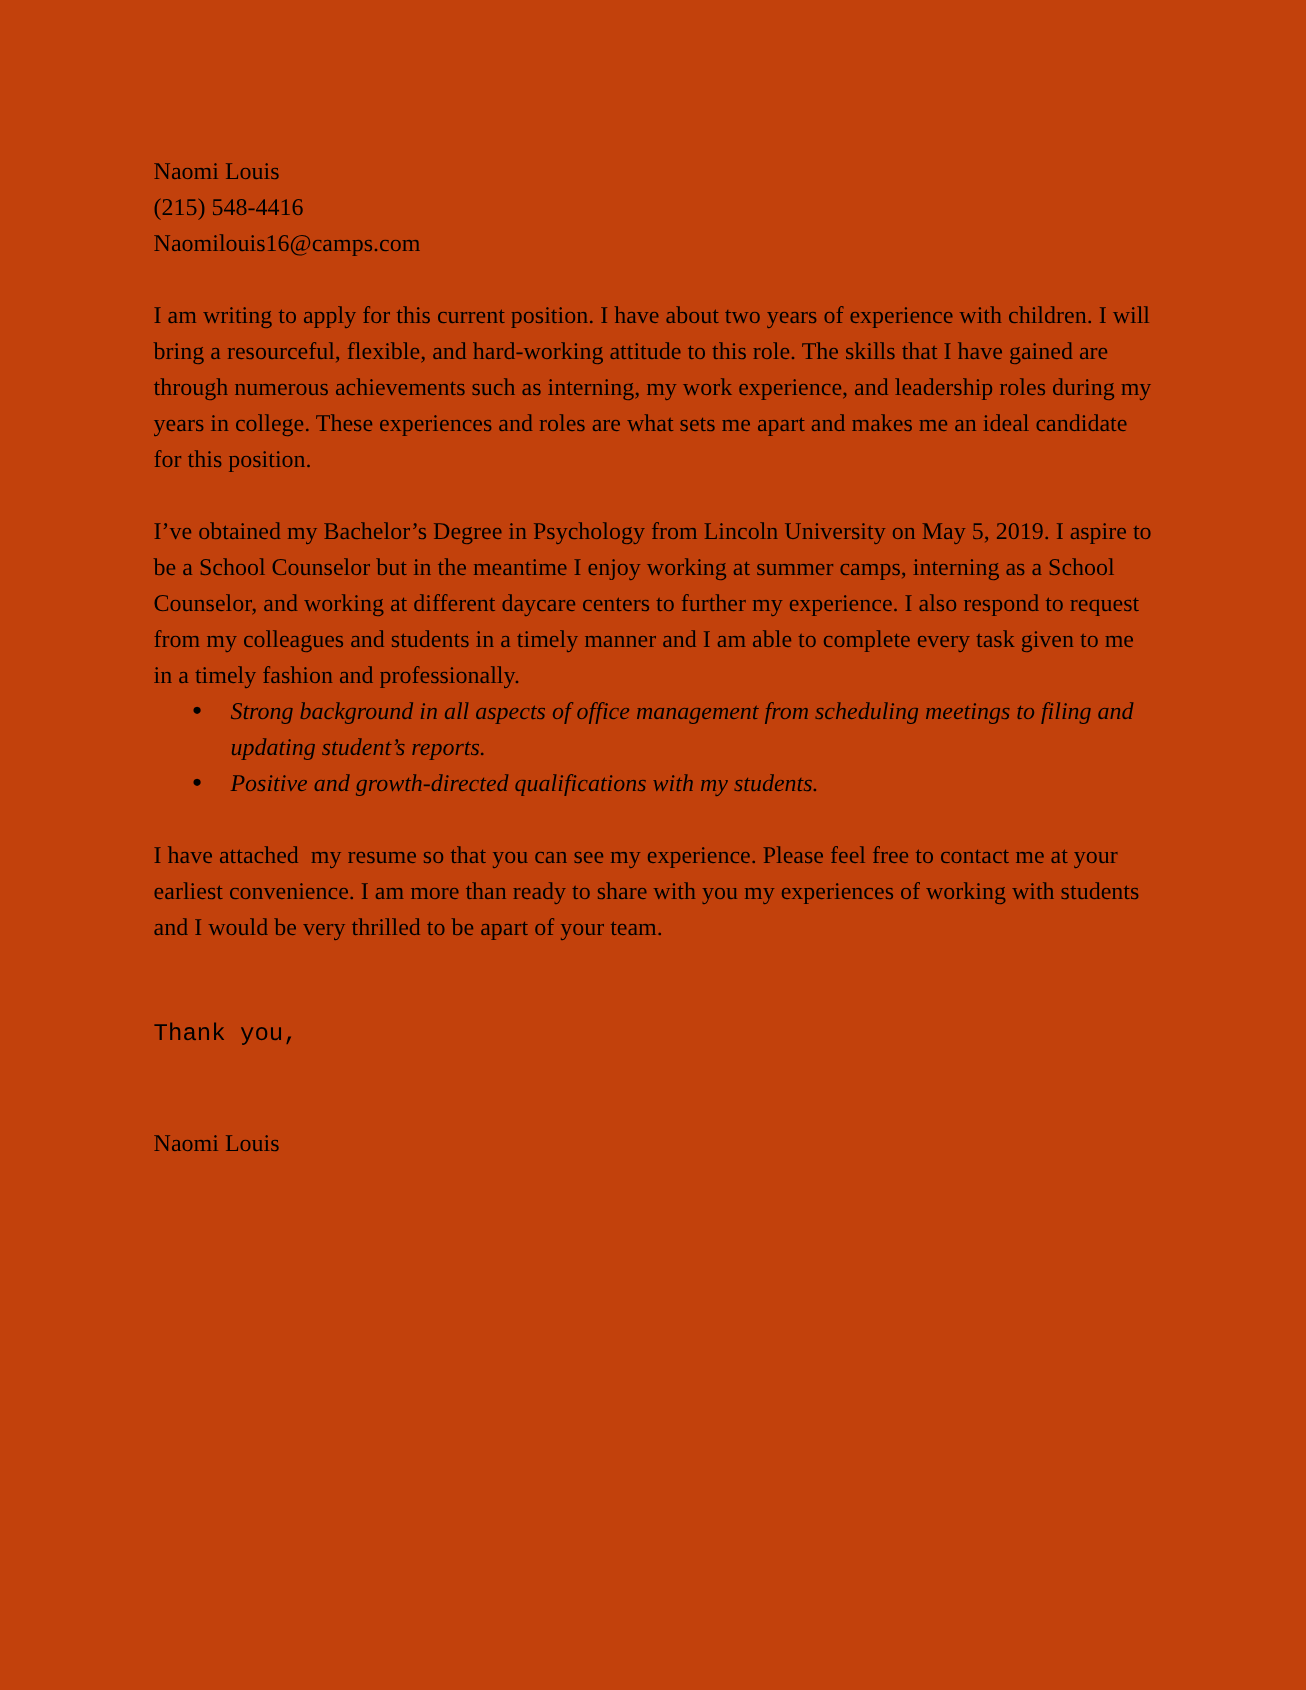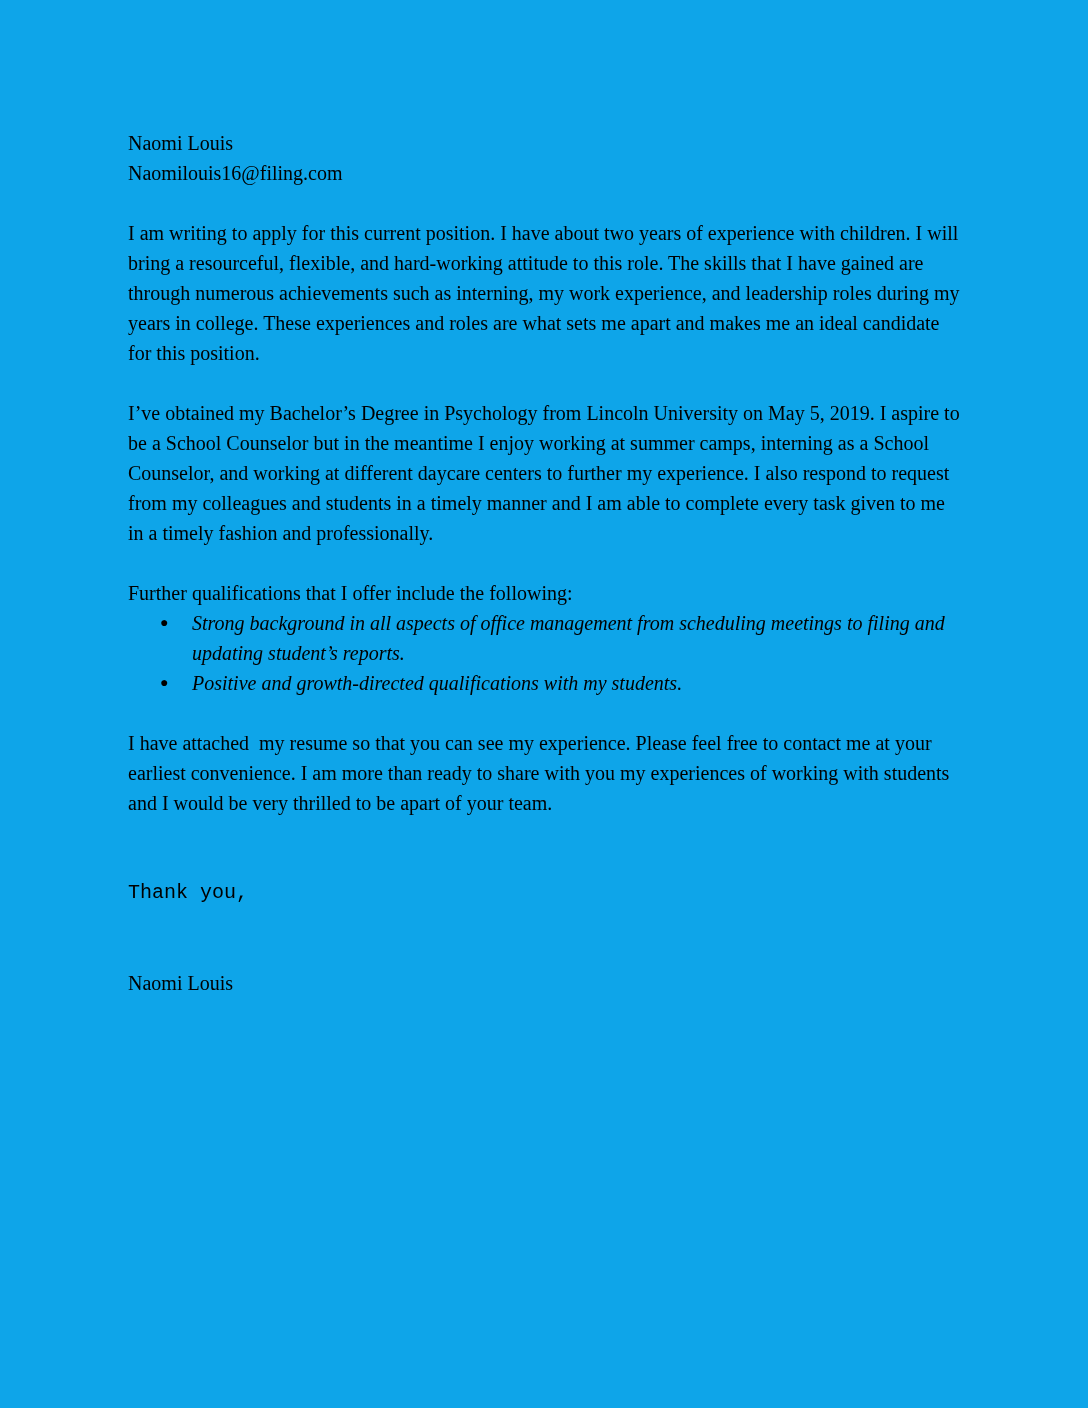--- a/index.html
+++ b/index.html
@@ -5,21 +5,21 @@
   html, body {
     margin: 0;
     padding: 0;
     background: #ffffff;
   }
   .page {
     position: relative;
     width: 1088px;
     height: 1408px;
     margin: 0 auto;
-    background: #0ea5e9;
+    background: #c2410c;
     box-sizing: border-box;
     padding: 128px 128px 0 128px;
     font-family: "Liberation Serif", "DejaVu Serif", serif;
     font-size: 20px;
     line-height: 30px;
     color: #000000;
     overflow: hidden;
   }
   .sender-block div {
     margin: 0;
@@ -57,29 +57,29 @@
     margin-top: 60px;
   }
 </style>
 </head>
 <body>
 
 <div class="page">
 
   <header class="sender-block">
     <div>Naomi Louis</div>
-    <div>Naomilouis16@filing.com</div>
+    <div>(215) 548-4416</div>
+    <div>Naomilouis16@camps.com</div>
   </header>
 
 
   <p>I am writing to apply for this current position. I have about two years of experience with children. I will bring a resourceful, flexible, and hard-working attitude to this role. The skills that I have gained are through numerous achievements such as interning, my work experience, and leadership roles during my years in college. These experiences and roles are what sets me apart and makes me an ideal candidate for this position.</p>
 
   <p>I’ve obtained my Bachelor’s Degree in Psychology from Lincoln University on May 5, 2019. I aspire to be a School Counselor but in the meantime I enjoy working at summer camps, interning as a School Counselor, and working at different daycare centers to further my experience. I also respond to request from my colleagues and students in a timely manner and I am able to complete every task given to me in a timely fashion and professionally.</p>
 
-  <p>Further qualifications that I offer include the following:</p>
 
   <ul class="qual-list">
     <li>Strong background in all aspects of office management from scheduling meetings to filing and updating student’s reports.</li>
     <li>Positive and growth-directed qualifications with my students.</li>
   </ul>
 
   <p>I have attached  my resume so that you can see my experience. Please feel free to contact me at your earliest convenience. I am more than ready to share with you my experiences of working with students and I would be very thrilled to be apart of your team.</p>
 
   <p class="signoff">Thank you,</p>
 

